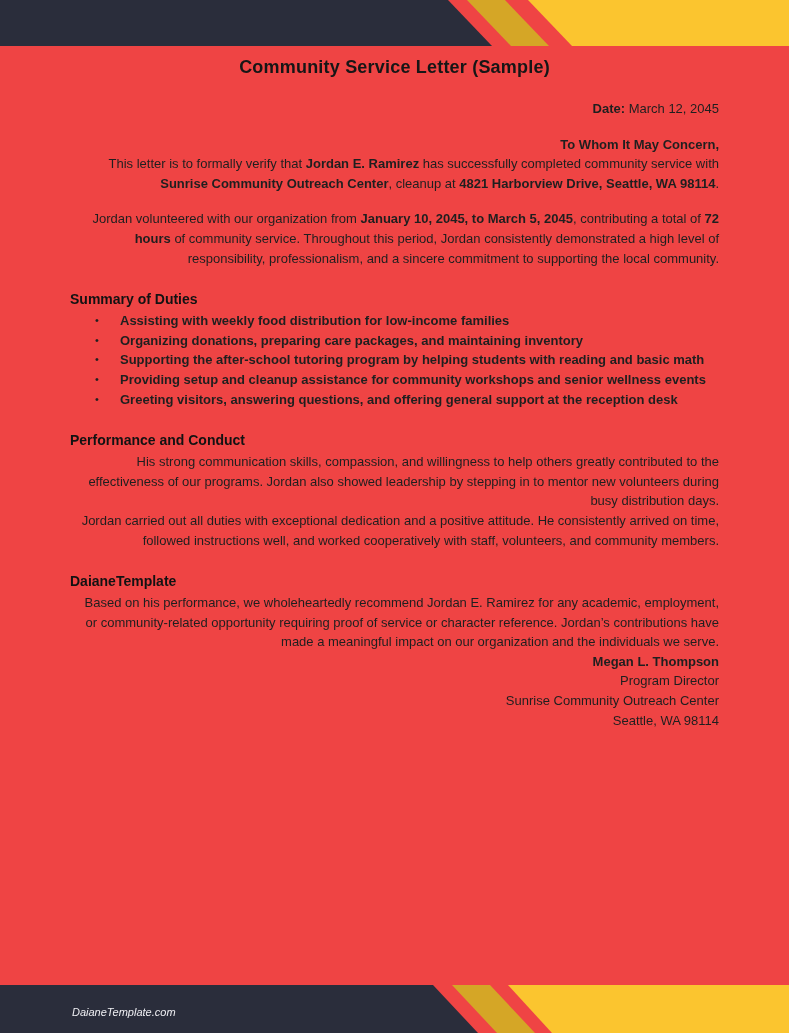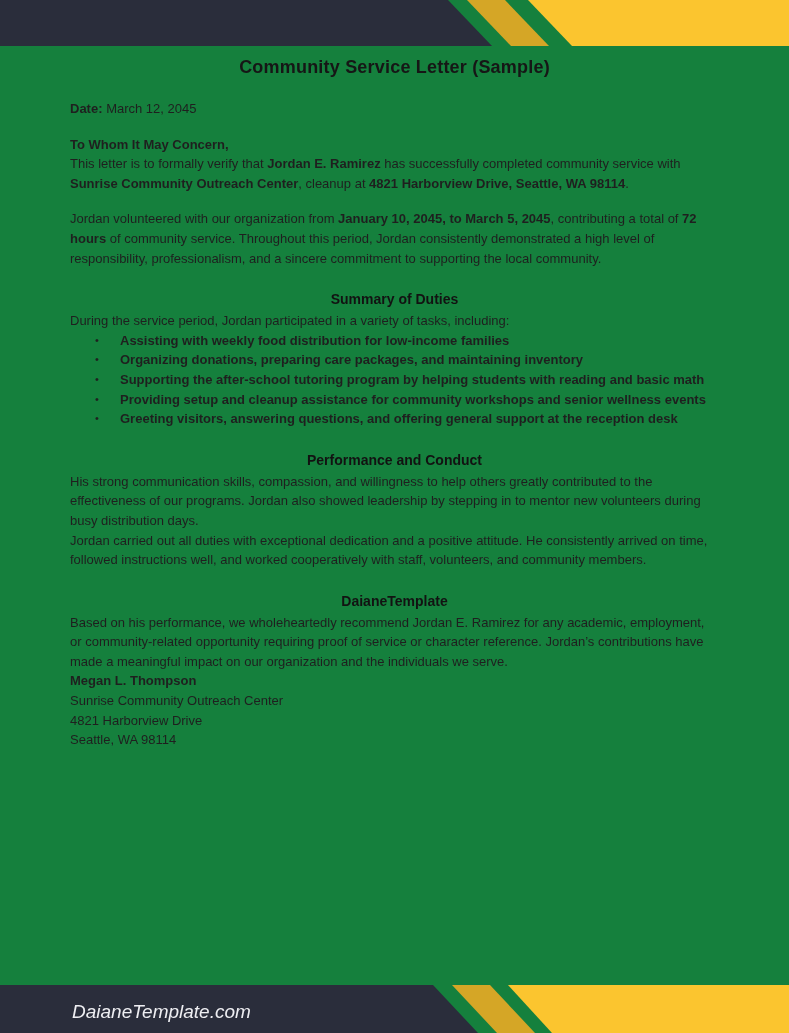--- a/index.html
+++ b/index.html
@@ -3,56 +3,56 @@
 <meta charset="utf-8">
 <style>
   html, body { margin: 0; padding: 0; }
   body {
     width: 789px; height: 1033px;
     background: #ffffff;
     font-family: "Liberation Sans", sans-serif;
     color: #1f1f1f;
     overflow: hidden;
   }
-  .page { position: relative; width: 789px; height: 1033px; background: #15803d; }
+  .page { position: relative; width: 789px; height: 1033px; background: #ef4444; }
   .banner { position: absolute; left: 0; width: 789px; height: auto; display: block; }
   .banner-top { top: 0; }
   .banner-bottom { bottom: 0; }
   .page-title {
     margin: 0; padding: 56px 0 0 0;
     text-align: center;
     font-size: 18px; line-height: 22px;
     font-weight: 700; color: #161616;
     letter-spacing: 0.2px;
   }
   .letter {
     position: relative;
     margin: 21px 70px 0 70px;
     font-size: 13px; line-height: 19.6px;
     text-align: left;
   }
-  .letter p { margin: 0; }
+  .letter p { margin: 0; text-align: right; }
   .letter p.gap-line { margin-top: 16px; }
   .letter h2 {
     font-size: 14px; line-height: 20px;
     margin: 21px 0 2px 0;
-    font-weight: 700; color: #121212; text-align: center;
+    font-weight: 700; color: #121212;
   }
   .letter ul { margin: 0; padding: 0; list-style: none; }
   .letter li { display: flex; padding-left: 25px; }
   .bullet {
     flex: 0 0 25px; width: 25px;
     font-size: 11px; line-height: 19.6px;
     color: #1f1f1f;
   }
   .li-text { flex: 1; font-weight: bold; }
   strong { font-weight: 700; }
   .footer-brand {
     position: absolute; left: 72px; bottom: 12px;
-    font-style: italic; font-size: 19px; line-height: 18px;
+    font-style: italic; font-size: 11px; line-height: 18px;
     color: #eeeef2; z-index: 2;
   }
 </style>
 </head>
 <body>
 
 <div class="page">
 
   <svg class="banner banner-top" width="789" height="46" viewBox="0 0 789 46">
     <polygon points="0,0 448,0 492,46 0,46" fill="#2a2d3b"></polygon>
@@ -61,21 +61,20 @@
   </svg>
 
   <h1 class="page-title">Community Service Letter (Sample)</h1>
 
   <main class="letter">
       <p class="gap-none"><strong>Date:</strong><span> March 12, 2045</span></p>
       <p class="gap-line"><strong>To Whom It May Concern,</strong></p>
       <p class="gap-none"><span>This letter is to formally verify that </span><strong>Jordan E. Ramirez</strong><span> has successfully completed community service with </span><strong>Sunrise Community Outreach Center</strong><span>, cleanup at </span><strong>4821 Harborview Drive, Seattle, WA 98114</strong><span>.</span></p>
       <p class="gap-line"><span>Jordan volunteered with our organization from </span><strong>January 10, 2045, to March 5, 2045</strong><span>, contributing a total of </span><strong>72 hours</strong><span> of community service. Throughout this period, Jordan consistently demonstrated a high level of responsibility, professionalism, and a sincere commitment to supporting the local community.</span></p>
       <h2 class="gap-section">Summary of Duties</h2>
-      <p class="gap-none"><span>During the service period, Jordan participated in a variety of tasks, including:</span></p>
       <ul class="gap-none">
         <li>
           <span class="bullet">•</span>
           <span class="li-text">Assisting with weekly food distribution for low-income families</span>
         </li>
         <li>
           <span class="bullet">•</span>
           <span class="li-text">Organizing donations, preparing care packages, and maintaining inventory</span>
         </li>
         <li>
@@ -90,22 +89,22 @@
           <span class="bullet">•</span>
           <span class="li-text">Greeting visitors, answering questions, and offering general support at the reception desk</span>
         </li>
       </ul>
       <h2 class="gap-section">Performance and Conduct</h2>
       <p class="gap-none"><span>His strong communication skills, compassion, and willingness to help others greatly contributed to the effectiveness of our programs. Jordan also showed leadership by stepping in to mentor new volunteers during busy distribution days.</span></p>
       <p class="gap-none"><span>Jordan carried out all duties with exceptional dedication and a positive attitude. He consistently arrived on time, followed instructions well, and worked cooperatively with staff, volunteers, and community members.</span></p>
       <h2 class="gap-section">DaianeTemplate</h2>
       <p class="gap-none"><span>Based on his performance, we wholeheartedly recommend Jordan E. Ramirez for any academic, employment, or community-related opportunity requiring proof of service or character reference. Jordan’s contributions have made a meaningful impact on our organization and the individuals we serve.</span></p>
       <p class="gap-none"><strong>Megan L. Thompson</strong></p>
+      <p class="gap-none"><span>Program Director</span></p>
       <p class="gap-none"><span>Sunrise Community Outreach Center</span></p>
-      <p class="gap-none"><span>4821 Harborview Drive</span></p>
       <p class="gap-none"><span>Seattle, WA 98114</span></p>
     </main>
 
   <svg class="banner banner-bottom" width="789" height="48" viewBox="0 0 789 48">
     <polygon points="0,0 433,0 478,48 0,48" fill="#2a2d3b"></polygon>
     <polygon points="452,0 490,0 535,48 497,48" fill="#d5a626"></polygon>
     <polygon points="508,0 789,0 789,48 552,48" fill="#fbc52f"></polygon>
   </svg>
 
   <div class="footer-brand">DaianeTemplate.com</div>

